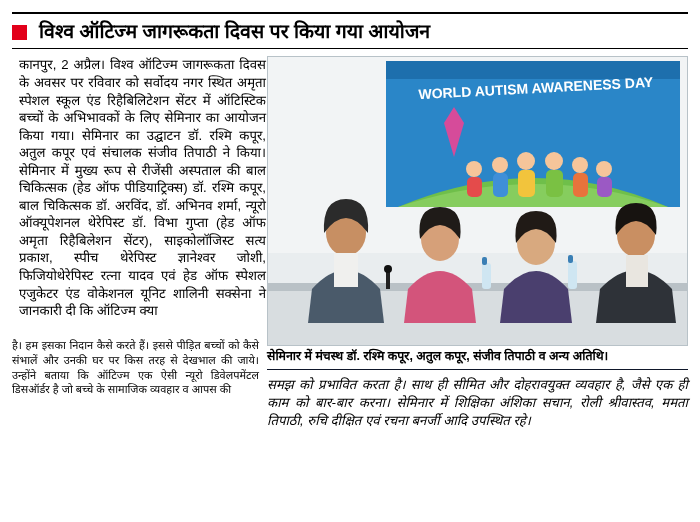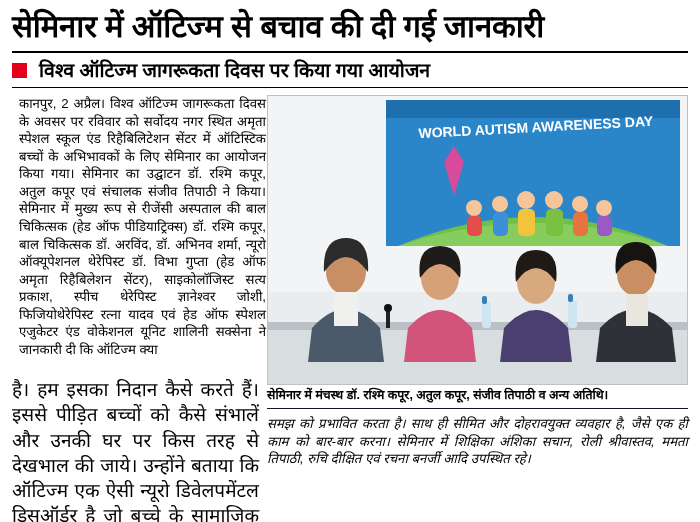--- a/index.html
+++ b/index.html
@@ -104,21 +104,21 @@
     color: #000;
     border-bottom: 1px solid #0f172a;
     padding-bottom: 4px;
   }
 
   .col-bottom-left {
     position: absolute;
     left: 0;
     top: 282px;
     width: 247px;
-    font-size: 19px;
+    font-size: 11px;
     line-height: 1.33;
     text-align: justify;
     color: #000;
   }
   .col-bottom-left p { margin: 0; }
 
   .col-bottom-right {
     position: absolute;
     left: 255px;
     top: 320px;
@@ -129,21 +129,20 @@
     color: #000;
     font-style: italic;
   }
   .col-bottom-right p { margin: 0; }
 </style>
 </head>
 <body>
 
 <div class="page">
 
-  <h1 class="headline">सेमिनार में ऑटिज्म से बचाव की दी गई जानकारी</h1>
   <hr class="rule">
 
   <div class="subhead-row">
     <span class="red-box"></span>
     <span class="subhead">विश्व ऑटिज्म जागरूकता दिवस पर किया गया आयोजन</span>
   </div>
   <hr class="rule2">
 
   <div class="body-area">
 

